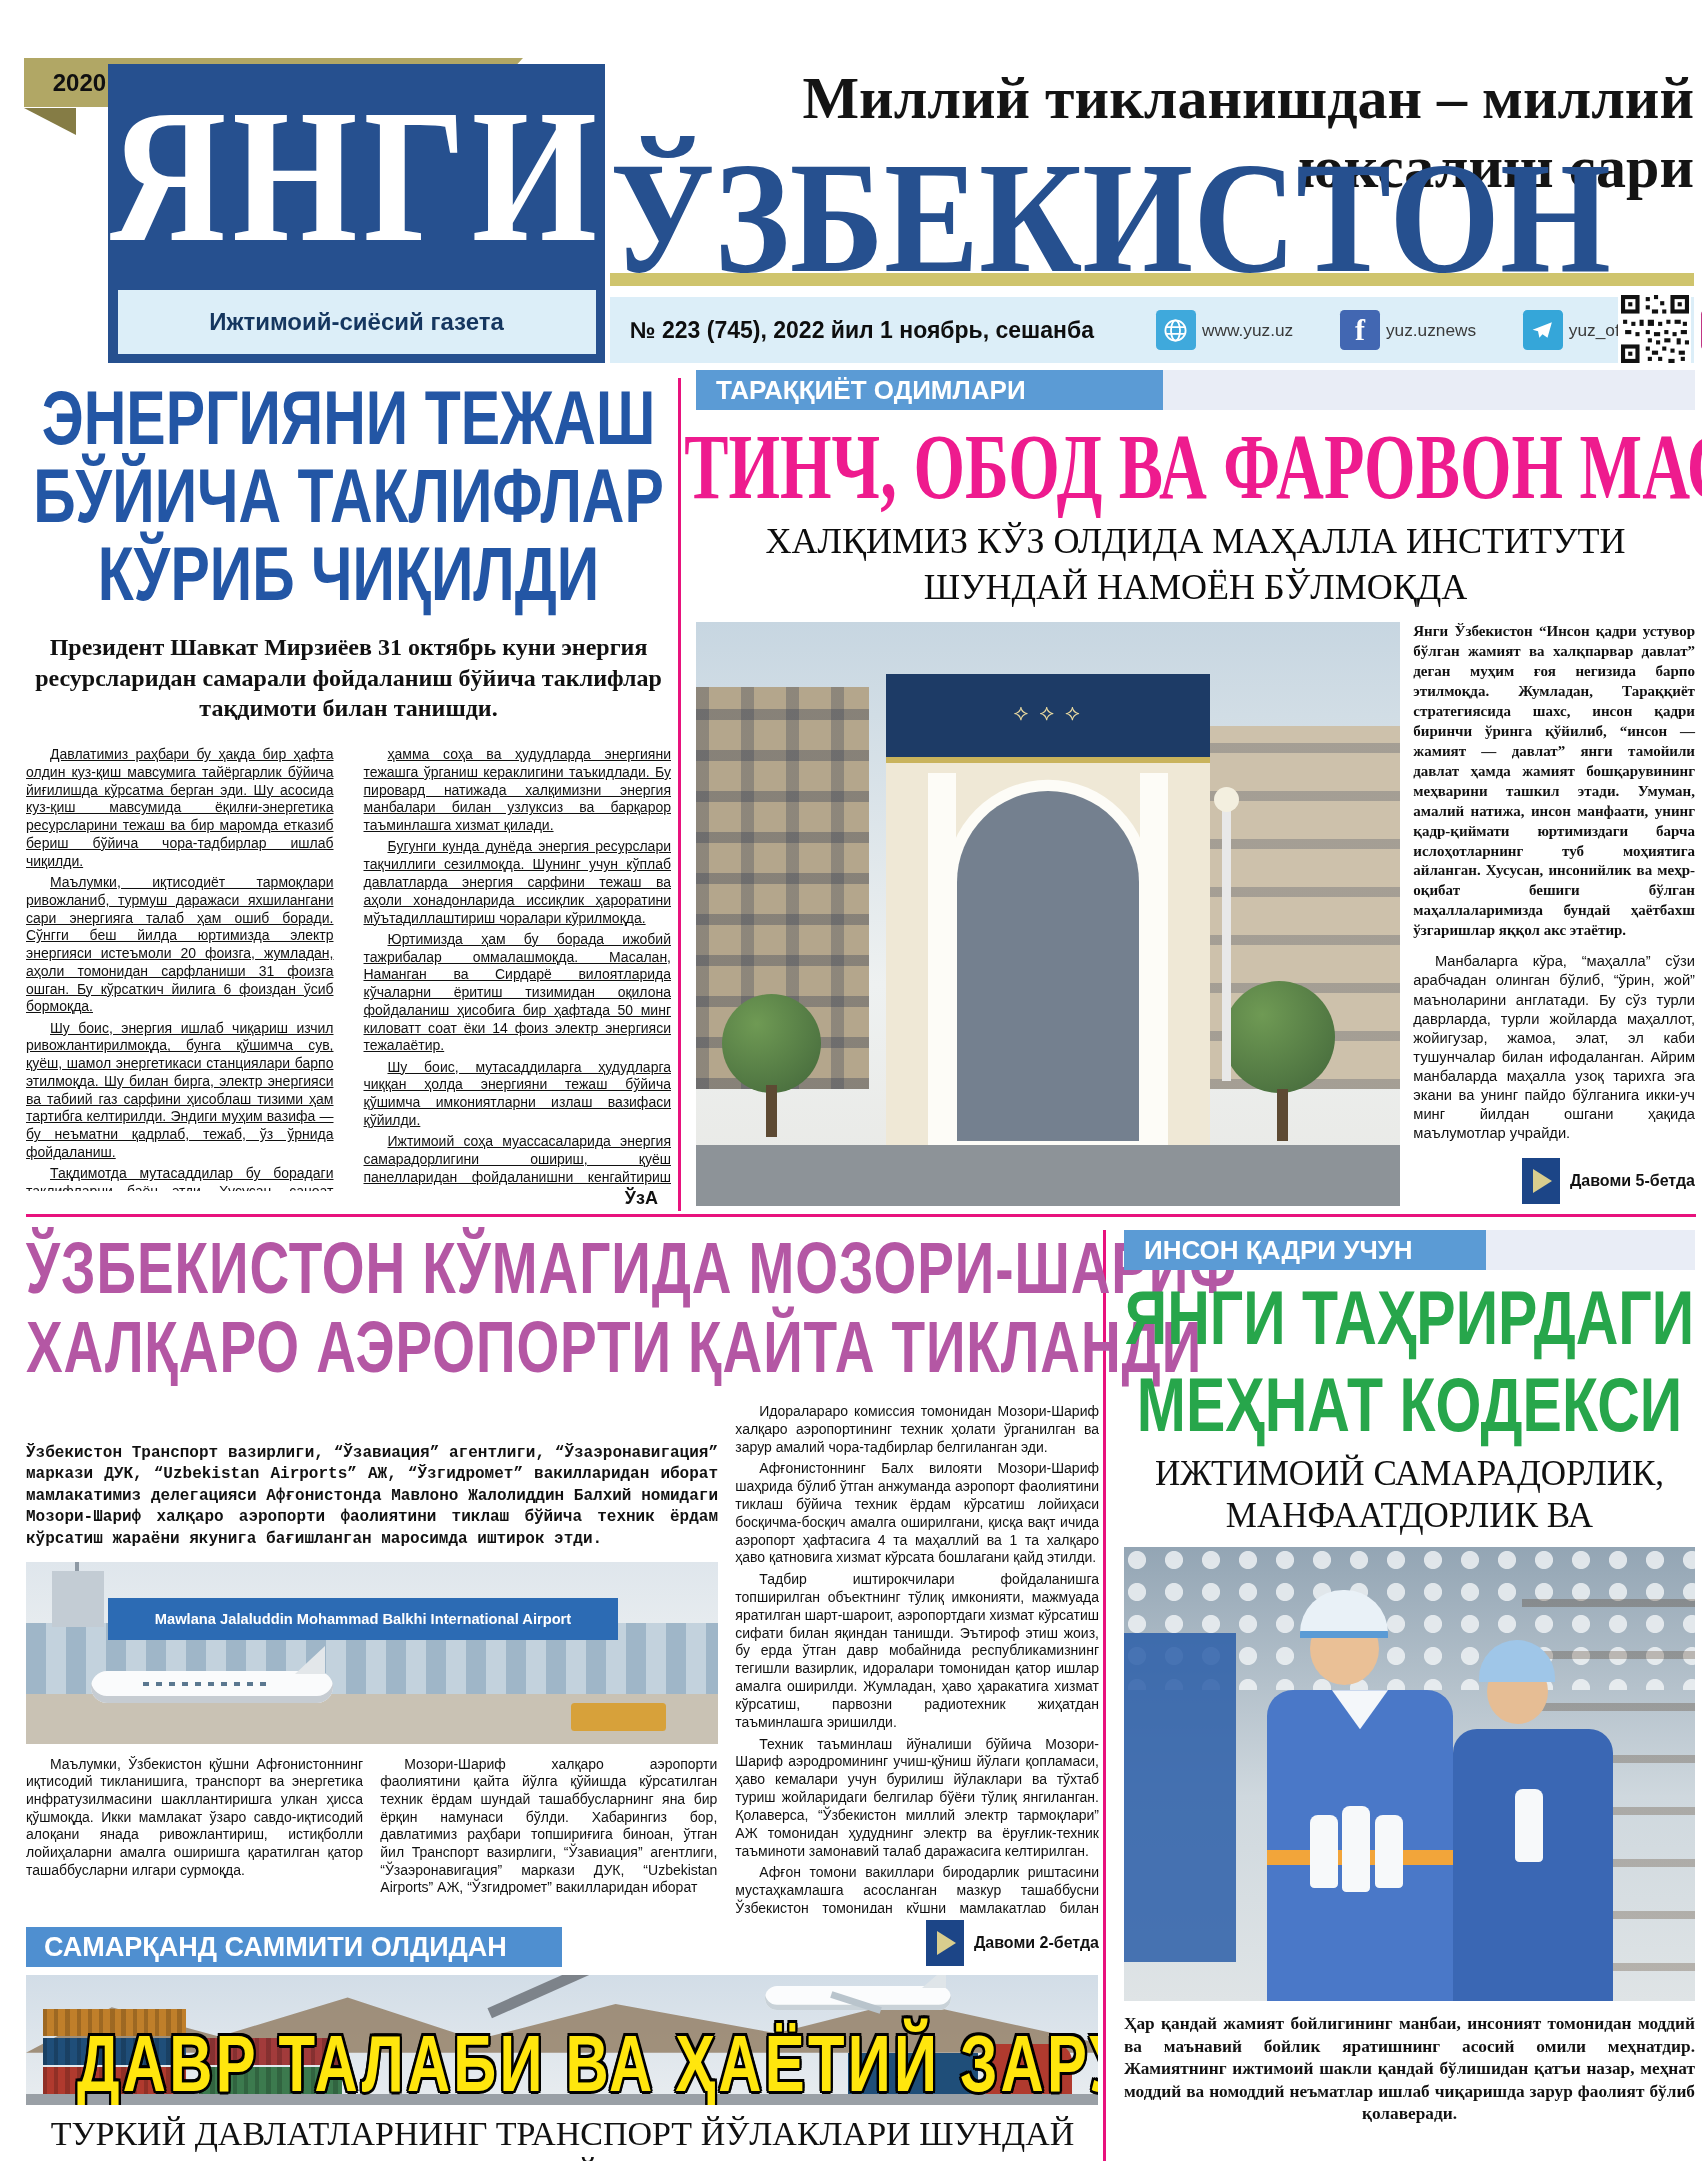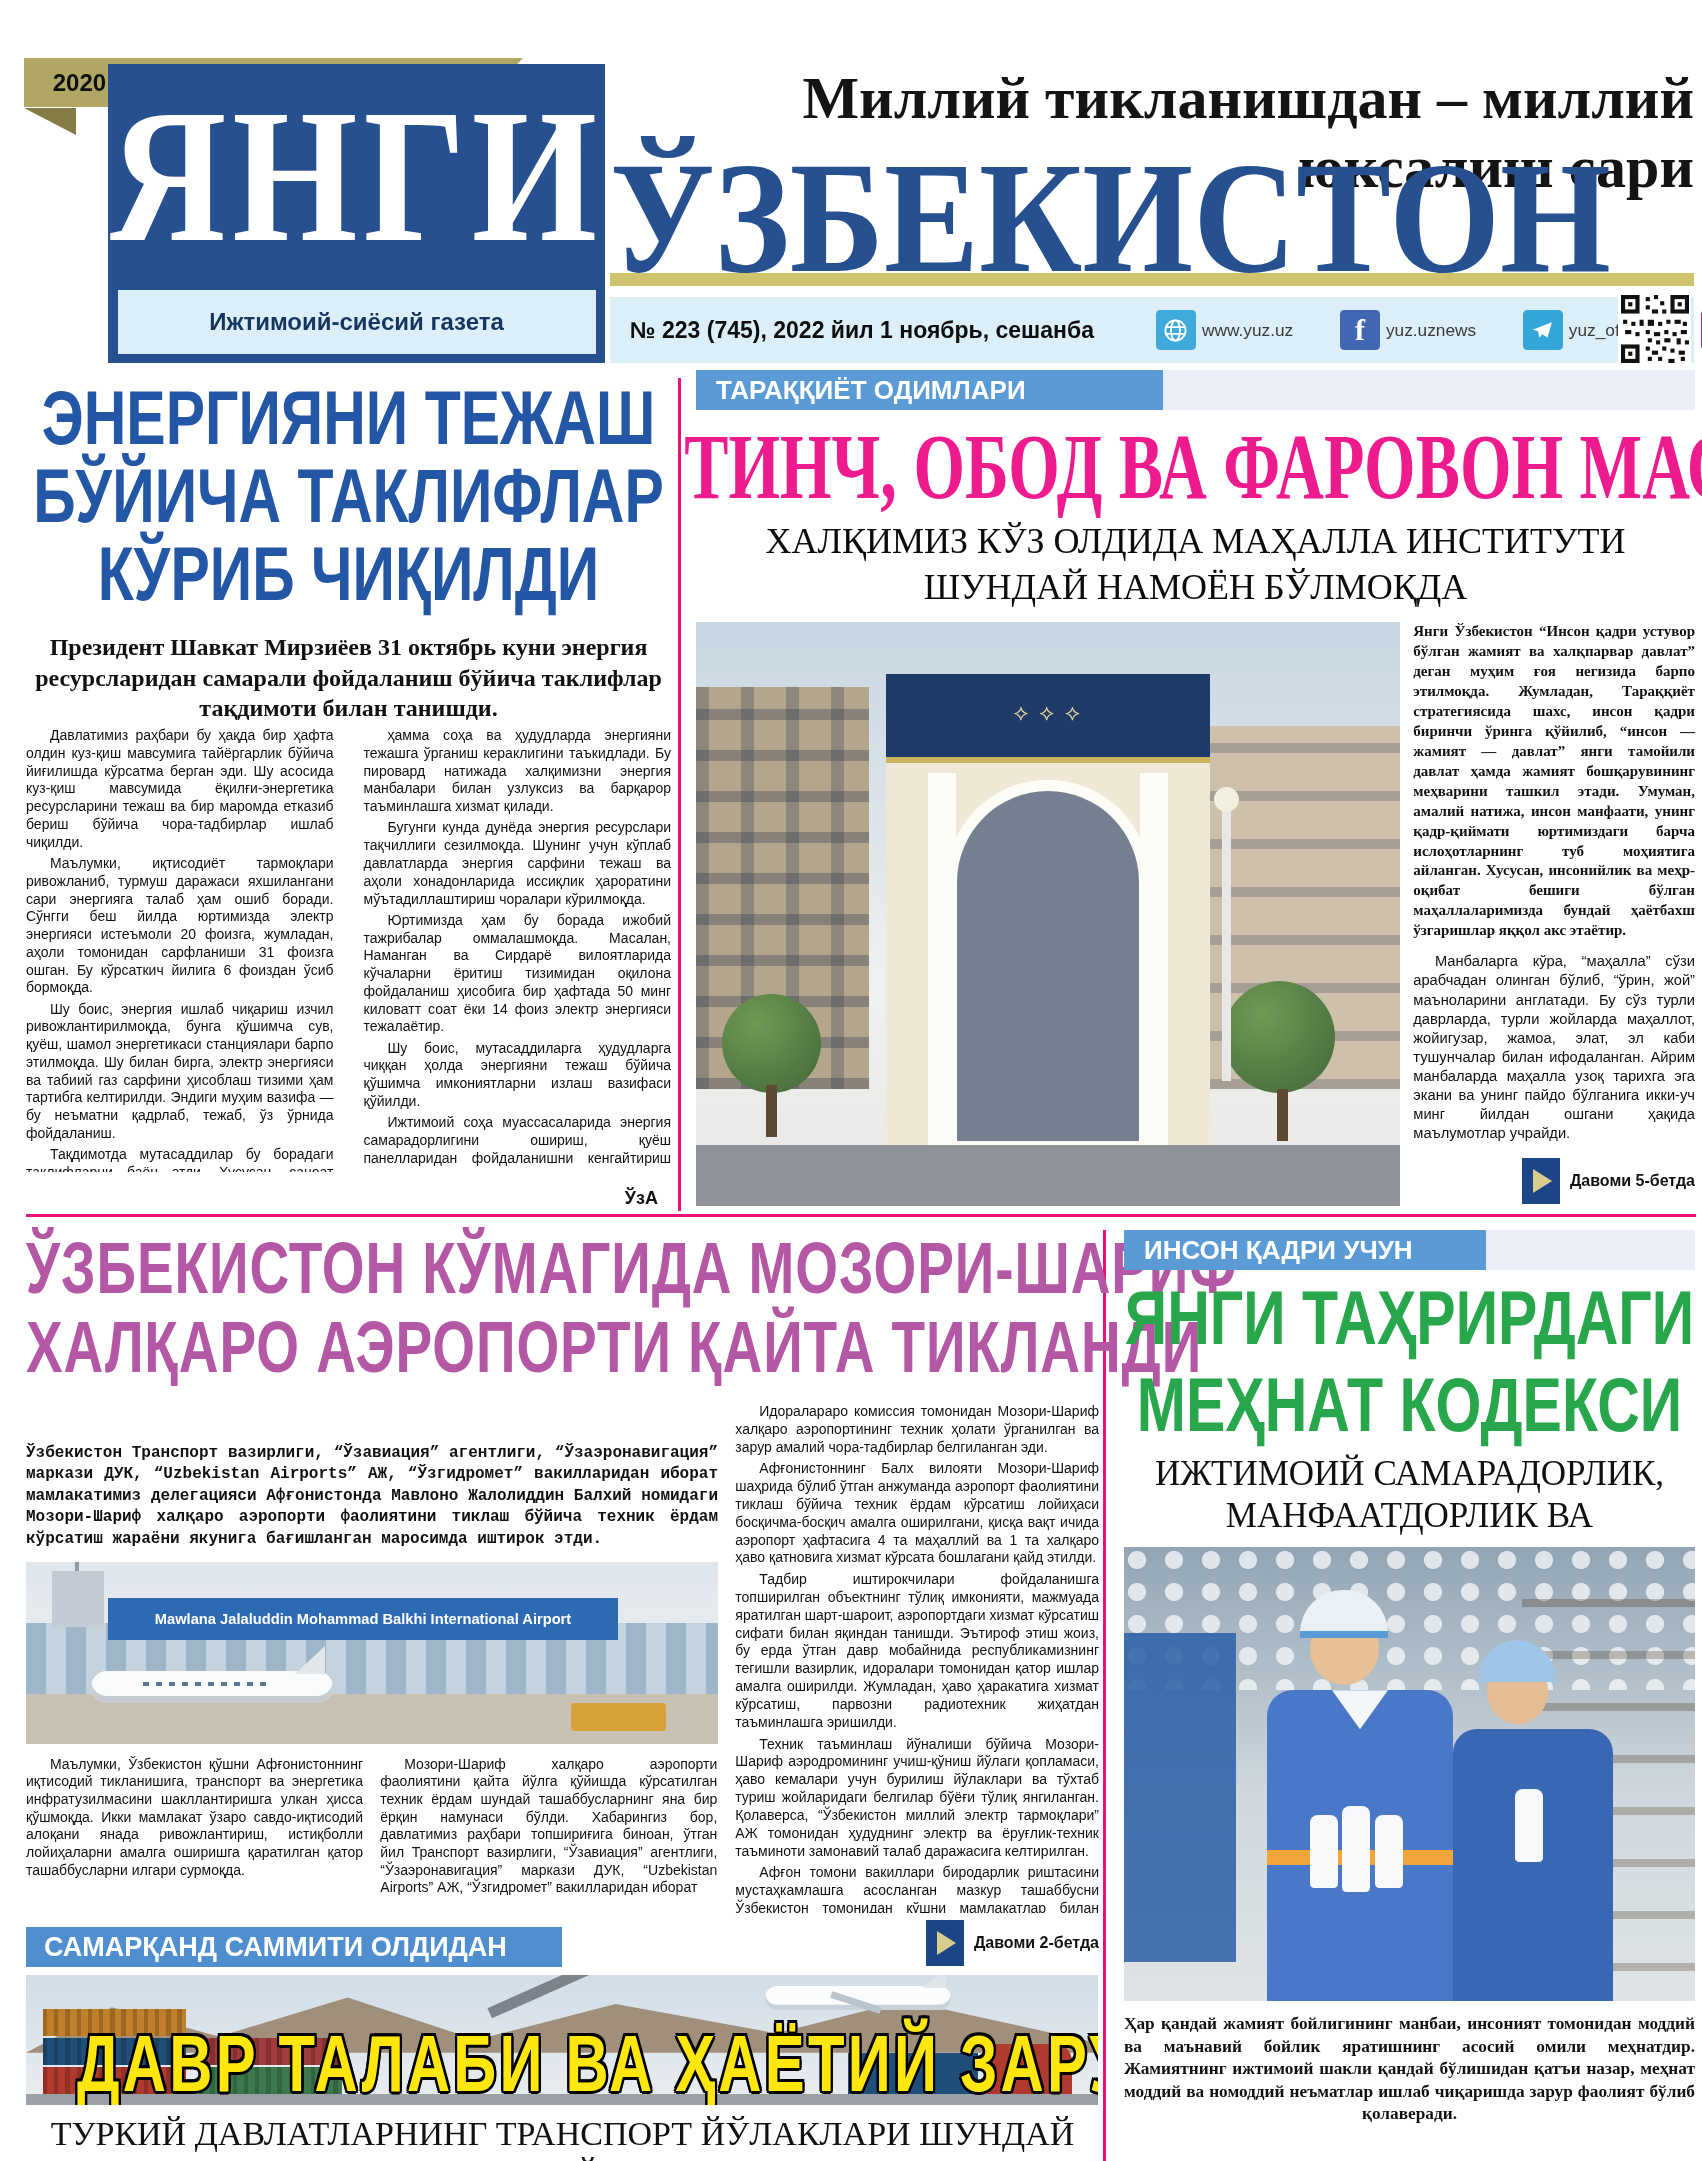--- a/index.html
+++ b/index.html
@@ -54,21 +54,21 @@
   .cont .cbox { width:38px; height:46px; background:#1c4587; display:flex; align-items:center; justify-content:center; }
   .cont .ctri { width:0; height:0; border-left:19px solid #d9cd8e; border-top:12.5px solid transparent; border-bottom:12.5px solid transparent; margin-left:4.3px; }
   .cont .clabel { font-weight:bold; font-size:16px; }
 
   
   .energy { left:26px; top:380px; width:645px; height:832px; overflow:hidden; }
   .energy .hl { color:#2356a5; font-weight:bold; font-size:59px; line-height:78px; }
   .energy .hl span { transform:scaleY(1.30); }
   .energy .lead { margin-top:18px; font-family:"Liberation Serif", serif; font-weight:bold;
                   font-size:24px; line-height:1.28; text-align:center; }
-  .energy .cols { display:flex; gap:30px; margin-top:3px; height:445px; overflow:hidden; }
+  .energy .cols { display:flex; gap:30px; margin-top:22px; height:445px; overflow:hidden;text-decoration:underline; }
   .energy .body-col { width:313px; font-size:14px; line-height:1.27; }
   .energy .byline { position:absolute; right:13px; bottom:2.6px; font-weight:bold; font-size:18px; }
 
   
   .mahalla { left:696px; top:370px; width:999px; height:843px; }
   .mahalla .hl { margin-top:11.2px; color:#ee1b8e; font-family:"Liberation Serif", serif; font-weight:bold;
                  font-size:65px; line-height:97px; }
   .mahalla .hl span { transform:scale(1.02,1.42); }
   .mahalla .sub { font-family:"Liberation Serif", serif; font-size:36px; line-height:46px; text-align:center; color:#0c0c0c; }
   .mahalla .content { display:flex; margin-top:12px; }

